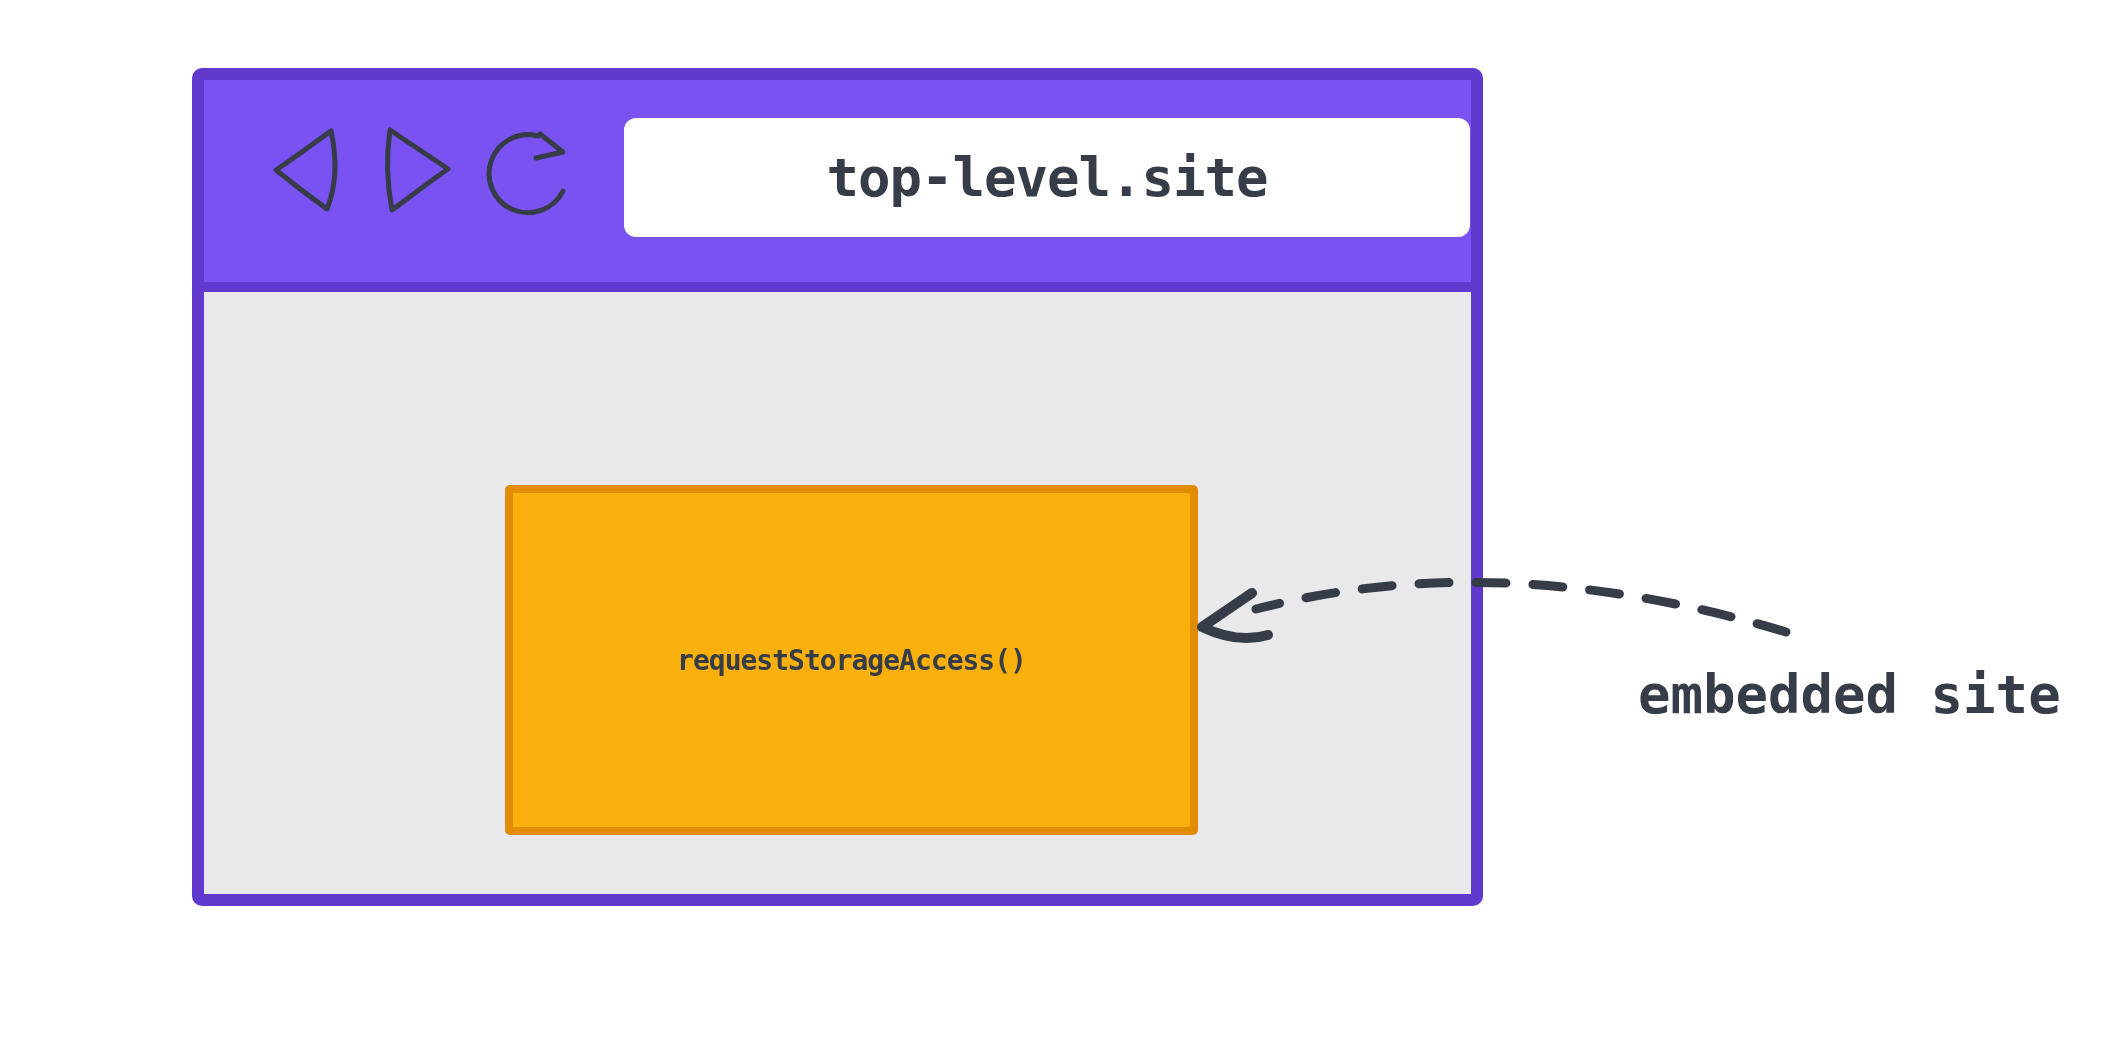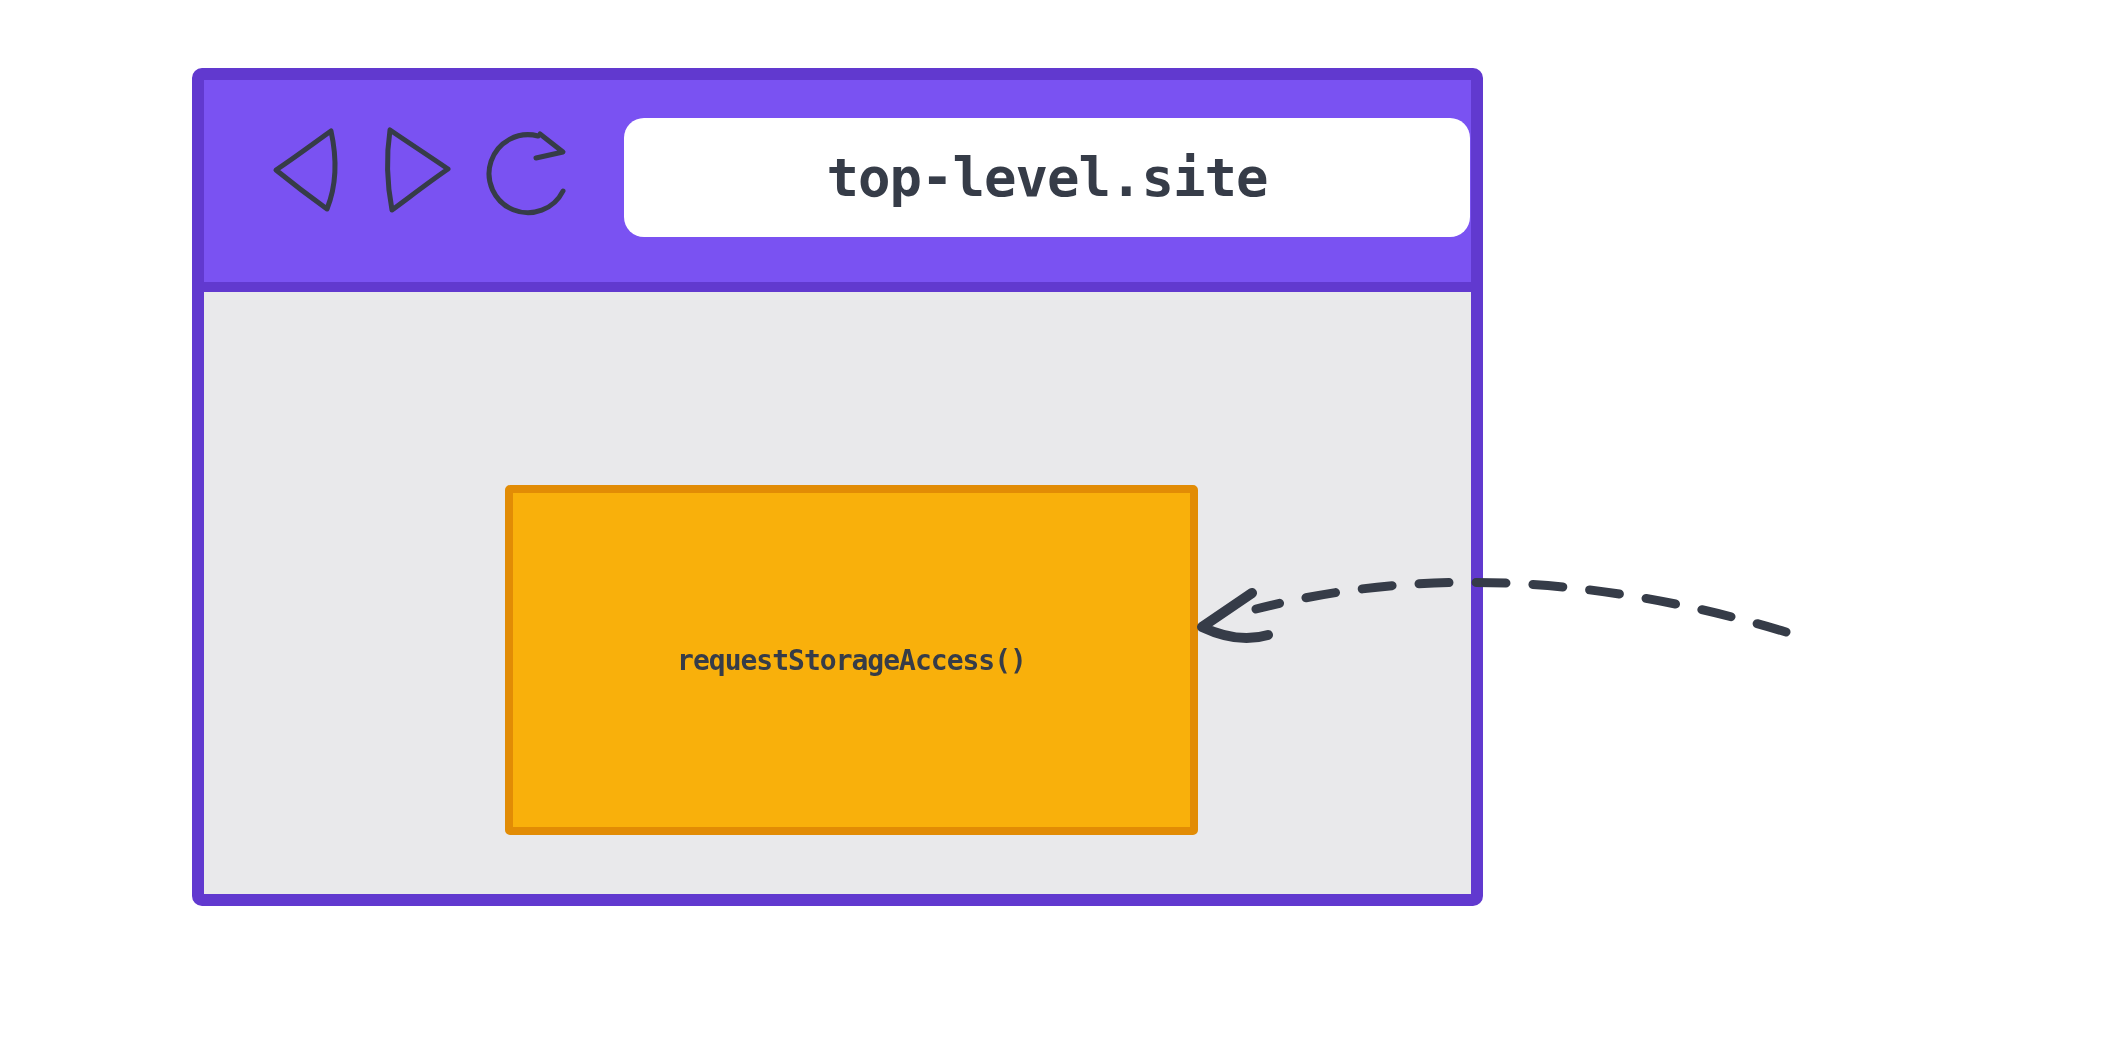--- a/index.html
+++ b/index.html
@@ -43,21 +43,21 @@
   .nav-icons {
     position: absolute;
     left: 60px; top: 40px;
     width: 320px; height: 100px;
   }
   .address-bar {
     position: absolute;
     left: 420px; top: 38px;
     width: 846px; height: 119px;
     background: var(--address_bar_bg);
-    border-radius: 20px;
+    border-radius: 12px;
     display: flex;
     align-items: center;
     justify-content: center;
   }
   .address-text {
     font-size: 54px;
     font-weight: bold;
     color: var(--ink);
     letter-spacing: -1px;
     white-space: nowrap;
@@ -136,14 +136,15 @@
         <span class="iframe-label">requestStorageAccess()</span>
       </div>
     </div>
   </div>
 
   <svg class="annotation-arrow" viewBox="1150 540 700 170" fill="none">
     <path d="M1786,632 Q1500,546 1256,609" stroke="var(--ink)" stroke-width="9" stroke-linecap="round" stroke-dasharray="30 27" fill="none"></path>
     <path d="M1252,593 L1202,627 Q1238,644 1268,635" stroke="var(--ink)" stroke-width="10" stroke-linecap="round" stroke-linejoin="round" fill="none"></path>
   </svg>
 
+  <div class="annotation-label">embedded site</div>
 
 </div>
 
 </body></html>

